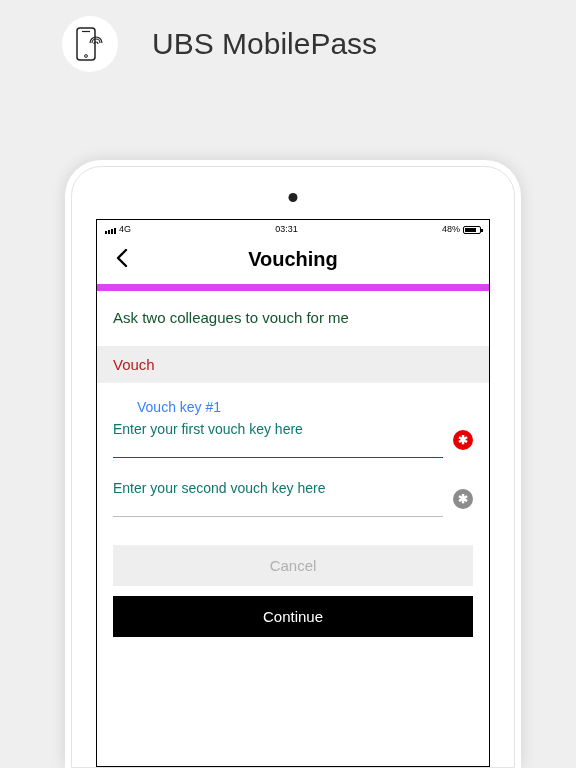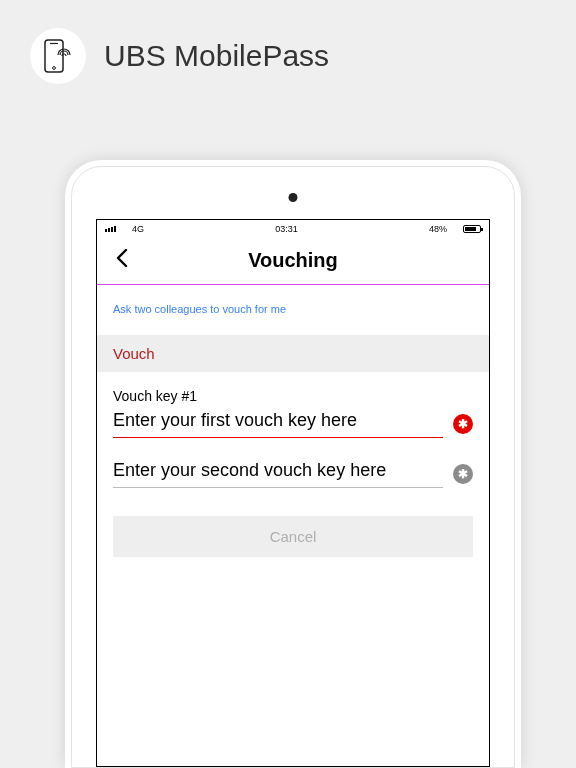--- a/index.html
+++ b/index.html
@@ -7,22 +7,23 @@
     width: 576px;
     height: 768px;
     background: #efefef;
     font-family: -apple-system, "Helvetica Neue", Arial, sans-serif;
     overflow: hidden;
     position: relative;
   }
   .app-header {
     display: flex;
     align-items: center;
-    padding: 28px 30px 20px 30px;
-    gap: 18px;
+    padding: 16px 30px 20px 30px;
+    gap: 34px;
+    margin-left: 32px;
   }
   .app-icon-circle {
     width: 56px;
     height: 56px;
     background: #fff;
     border-radius: 50%;
     display: flex;
     align-items: center;
     justify-content: center;
   }
@@ -73,22 +74,22 @@
   .status-bar {
     display: flex;
     align-items: center;
     justify-content: space-between;
     font-size: 9px;
     padding: 4px 8px;
     color: #000;
   }
   .status-left, .status-right {
     display: flex;
-    align-items: center;
-    gap: 16px;
+    align-items: flex-end;
+    gap: 3px;
   }
   .sig-bars {
     display: flex;
     align-items: flex-end;
     gap: 1px;
   }
   .sig-bars span {
     width: 2px;
     background: #000;
   }
@@ -115,73 +116,73 @@
   .battery-fill {
     position: absolute;
     left: 1px;
     top: 1px;
     bottom: 1px;
     width: 67%;
     background: #000;
   }
   .title-bar {
     display: flex;
-    align-items: center;
     padding: 10px 14px 12px 14px;
-    border-bottom: 1px solid #d946ef;
+    border-bottom: 7px solid #d946ef;
     position: relative;
   }
   .back-chevron {
     font-size: 22px;
     line-height: 1;
     color: #000;
     cursor: pointer;
     padding: 0 4px;
   }
   .title-text {
     position: absolute;
     left: 50%;
     transform: translateX(-50%);
     font-size: 20px;
     font-weight: 600;
     color: #000;
   }
   .subheader {
     padding: 18px 16px 20px 16px;
-    font-size: 11px;
-    color: #3b82f6;
+    font-size: 15px;
+    color: #14532d;
   }
   .section-label {
     background: #eee;
     padding: 10px 16px;
     font-size: 15px;
     color: #b91c1c;
   }
   .form-area {
     padding: 16px 16px 0 16px;
   }
   .field {
     margin-bottom: 22px;
     position: relative;
   }
   .field-label {
     font-size: 14px;
-    color: #000000;
+    color: #3b82f6;
     margin-bottom: 6px;
+    margin-left: 24px;
   }
   .input-row {
     display: flex;
     align-items: center;
     gap: 10px;
   }
   .faux-input {
     flex: 1;
-    font-size: 18px;
-    color: #000000;
-    padding-bottom: 6px;
+    font-size: 14px;
+    color: #0f766e;
+    padding-bottom: 20px;
     border-bottom: 1.5px solid #bdbdbd;
   }
   .faux-input.required {
     border-bottom-color: #e60000;
   }
   .req-badge {
     width: 20px;
     height: 20px;
     border-radius: 50%;
     display: flex;
@@ -282,17 +283,18 @@
         <div class="field">
           <div class="input-row">
             <div class="faux-input">Enter your second vouch key here</div>
             <div class="req-badge req-grey">✱</div>
           </div>
         </div>
       </div>
 
       <div class="button-row">
         <button class="btn btn-cancel">Cancel</button>
+        <button class="btn btn-primary">Continue</button>
       </div>
 
     </div>
   </div>
 </div>
 
 </body></html>

